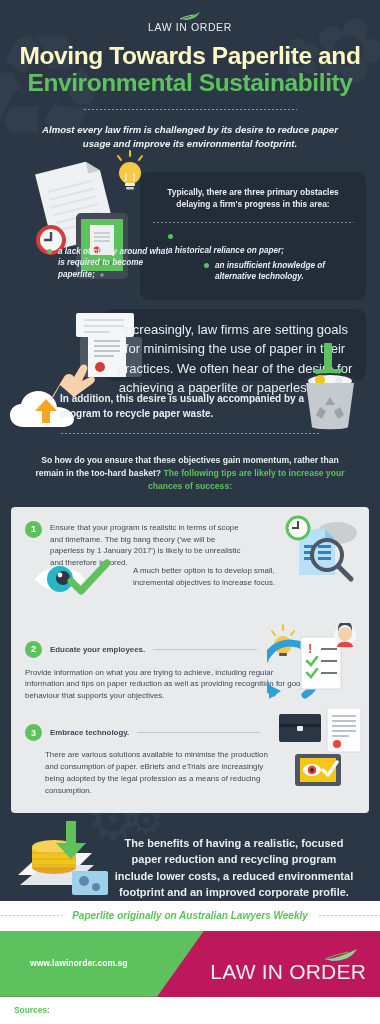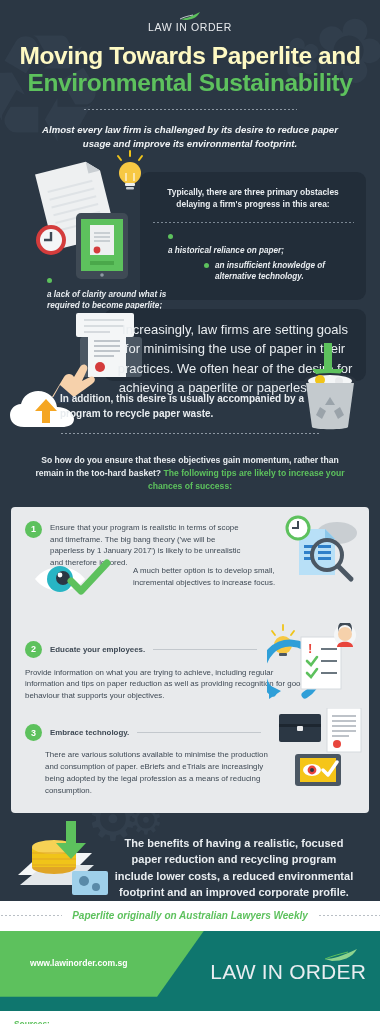--- a/index.html
+++ b/index.html
@@ -136,21 +136,21 @@
     flex: none;
   }
   .bullet-text {
     font-size: 8.2px;
     font-style: italic;
     font-weight: bold;
     line-height: 1.42;
     color: #e9edf0;
   }
   .ob-1 { left: 168px; top: 72px; flex-direction: column; }
-  .ob-2 { left: 47px;  top: 116px; width: 128px; flex-direction: column; }
+  .ob-2 { left: 47px;  top: 87px; width: 128px; }
   .ob-3 { left: 204px; top: 101px; width: 130px; }
 
   
   .illus-docs { position: absolute; left: 18px; top: -8px; width: 130px; height: 130px; }
 
   
   .goals-wrap { position: relative; height: 110px; z-index: 2; }
   .goals-card {
     position: absolute;
     left: 104px; top: 0;
@@ -304,22 +304,22 @@
     font-weight: bold;
     font-style: italic;
     color: #5dc15d;
     white-space: nowrap;
   }
 
   
   .footer {
     position: relative;
     z-index: 2;
-    height: 80px;
-    background: #0f766e;
+    height: 66px;
+    background: #be185d;
     overflow: hidden;
   }
   .footer-green {
     position: absolute;
     left: 0; top: 0;
     width: 204px; height: 66px;
     background: #5dc15d;
     clip-path: polygon(0 0, 100% 0, 77% 100%, 0 100%);
   }
   .footer-url {

